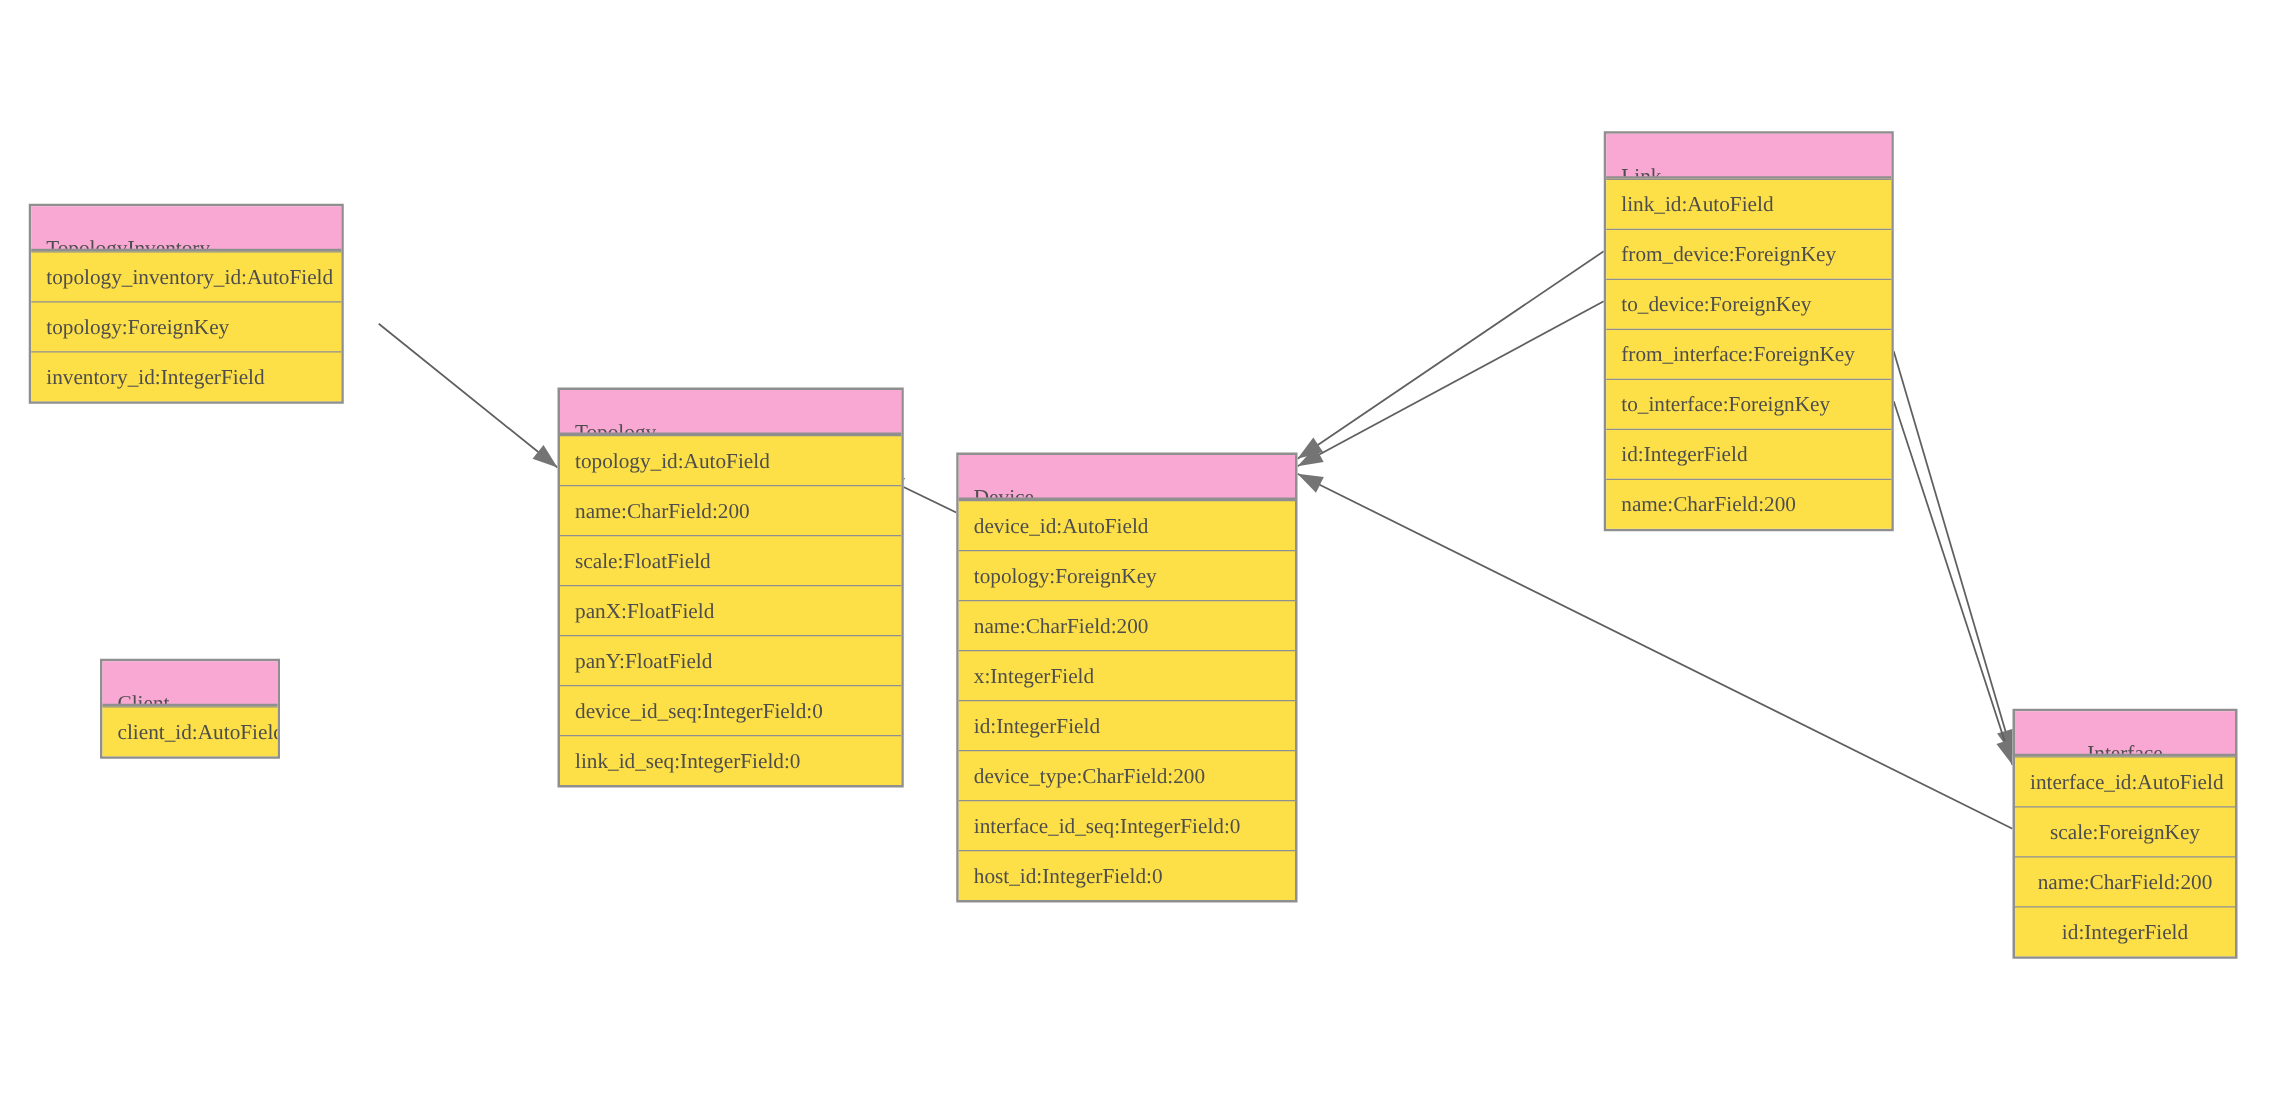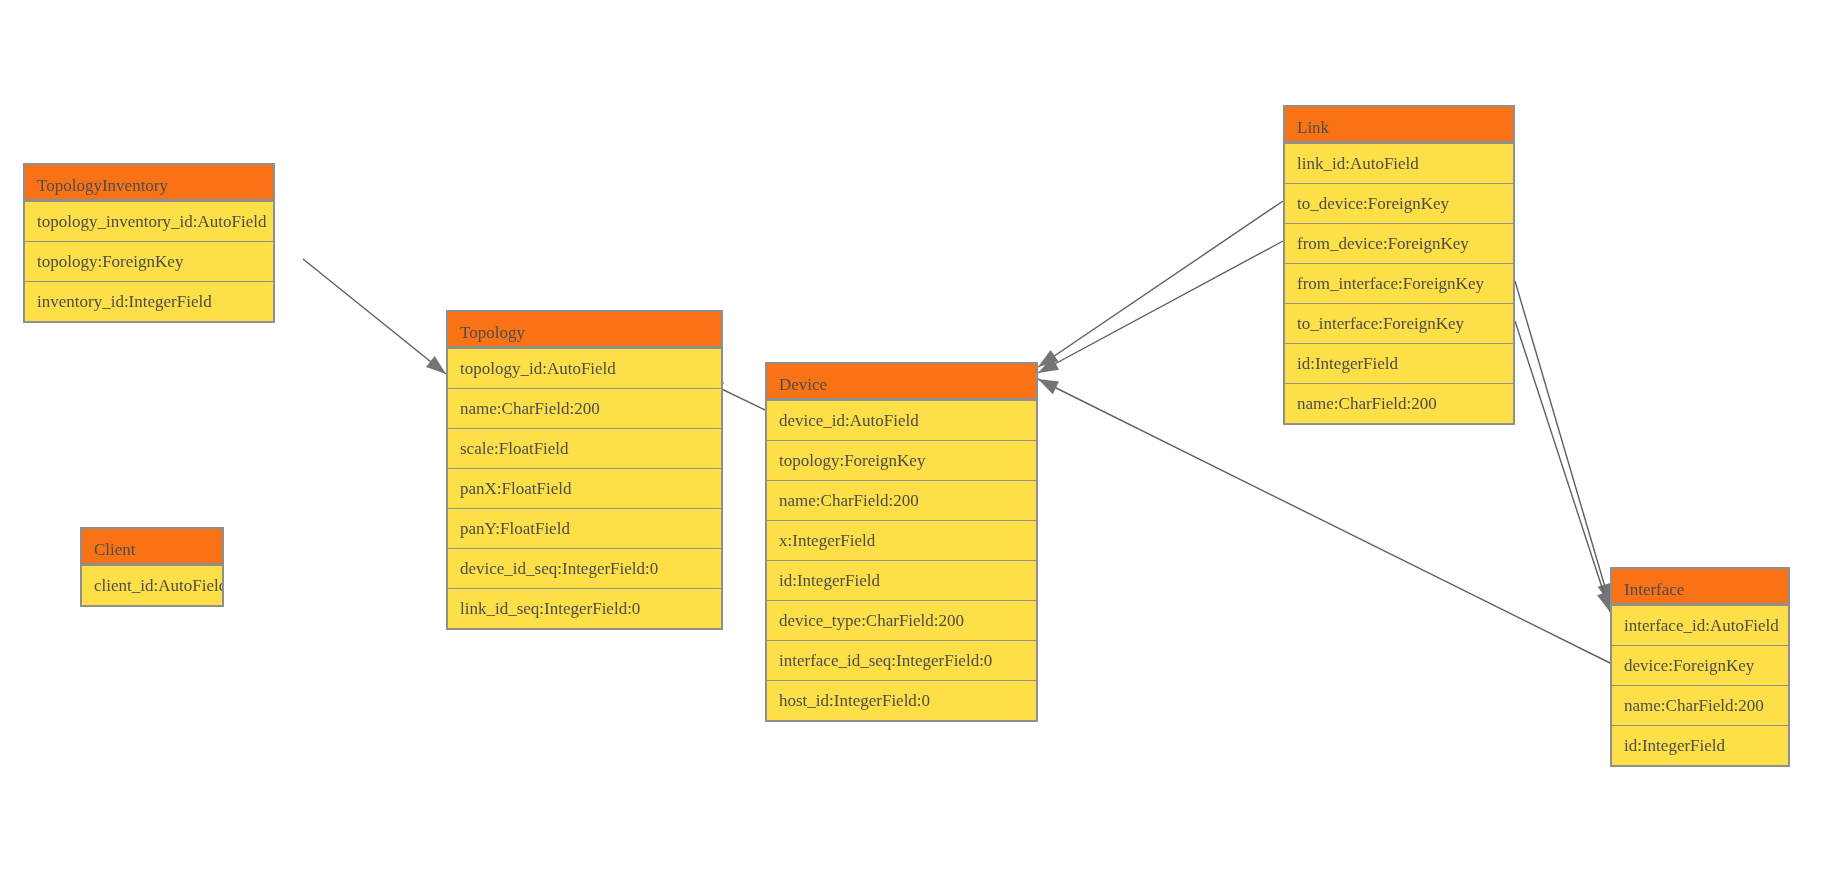--- a/index.html
+++ b/index.html
@@ -21,23 +21,23 @@
     position: absolute;
     border: 2px solid #8f8f8f;
     background: #ffffff;
     box-sizing: border-box;
     color: #4d4d4d;
     font-size: 17px;
   }
   .entity-header {
     height: 36px;
     line-height: 36px;
-    background: #f97316;
+    background: #f9a8d4;
     border-bottom: 2px solid #8f8f8f;
-    padding: 3px 12px;
+    padding: 16px 12px;
     box-sizing: border-box;
     white-space: nowrap;
     overflow: hidden;
   }
   .entity-field {
     height: 40px;
     line-height: 40px;
     padding: 0 12px;
     box-sizing: border-box;
     border-top: 1px solid #8f8f8f;
@@ -95,28 +95,28 @@
         <div class="entity-field">name:CharField:200</div>
         <div class="entity-field">x:IntegerField</div>
         <div class="entity-field">id:IntegerField</div>
         <div class="entity-field">device_type:CharField:200</div>
         <div class="entity-field">interface_id_seq:IntegerField:0</div>
         <div class="entity-field">host_id:IntegerField:0</div>
       </div>
       <div class="entity" style="left: 1283px; top: 105px; width: 232px;">
         <div class="entity-header">Link</div>
         <div class="entity-field">link_id:AutoField</div>
+        <div class="entity-field">from_device:ForeignKey</div>
         <div class="entity-field">to_device:ForeignKey</div>
-        <div class="entity-field">from_device:ForeignKey</div>
         <div class="entity-field">from_interface:ForeignKey</div>
         <div class="entity-field">to_interface:ForeignKey</div>
         <div class="entity-field">id:IntegerField</div>
         <div class="entity-field">name:CharField:200</div>
       </div>
-      <div class="entity" style="left: 1610px; top: 567px; width: 180px;">
+      <div class="entity" style="left: 1610px; top: 567px; width: 180px; text-align: center;">
         <div class="entity-header">Interface</div>
         <div class="entity-field">interface_id:AutoField</div>
-        <div class="entity-field">device:ForeignKey</div>
+        <div class="entity-field">scale:ForeignKey</div>
         <div class="entity-field">name:CharField:200</div>
         <div class="entity-field">id:IntegerField</div>
       </div>
     </div>
 </div>
 
 </body></html>

